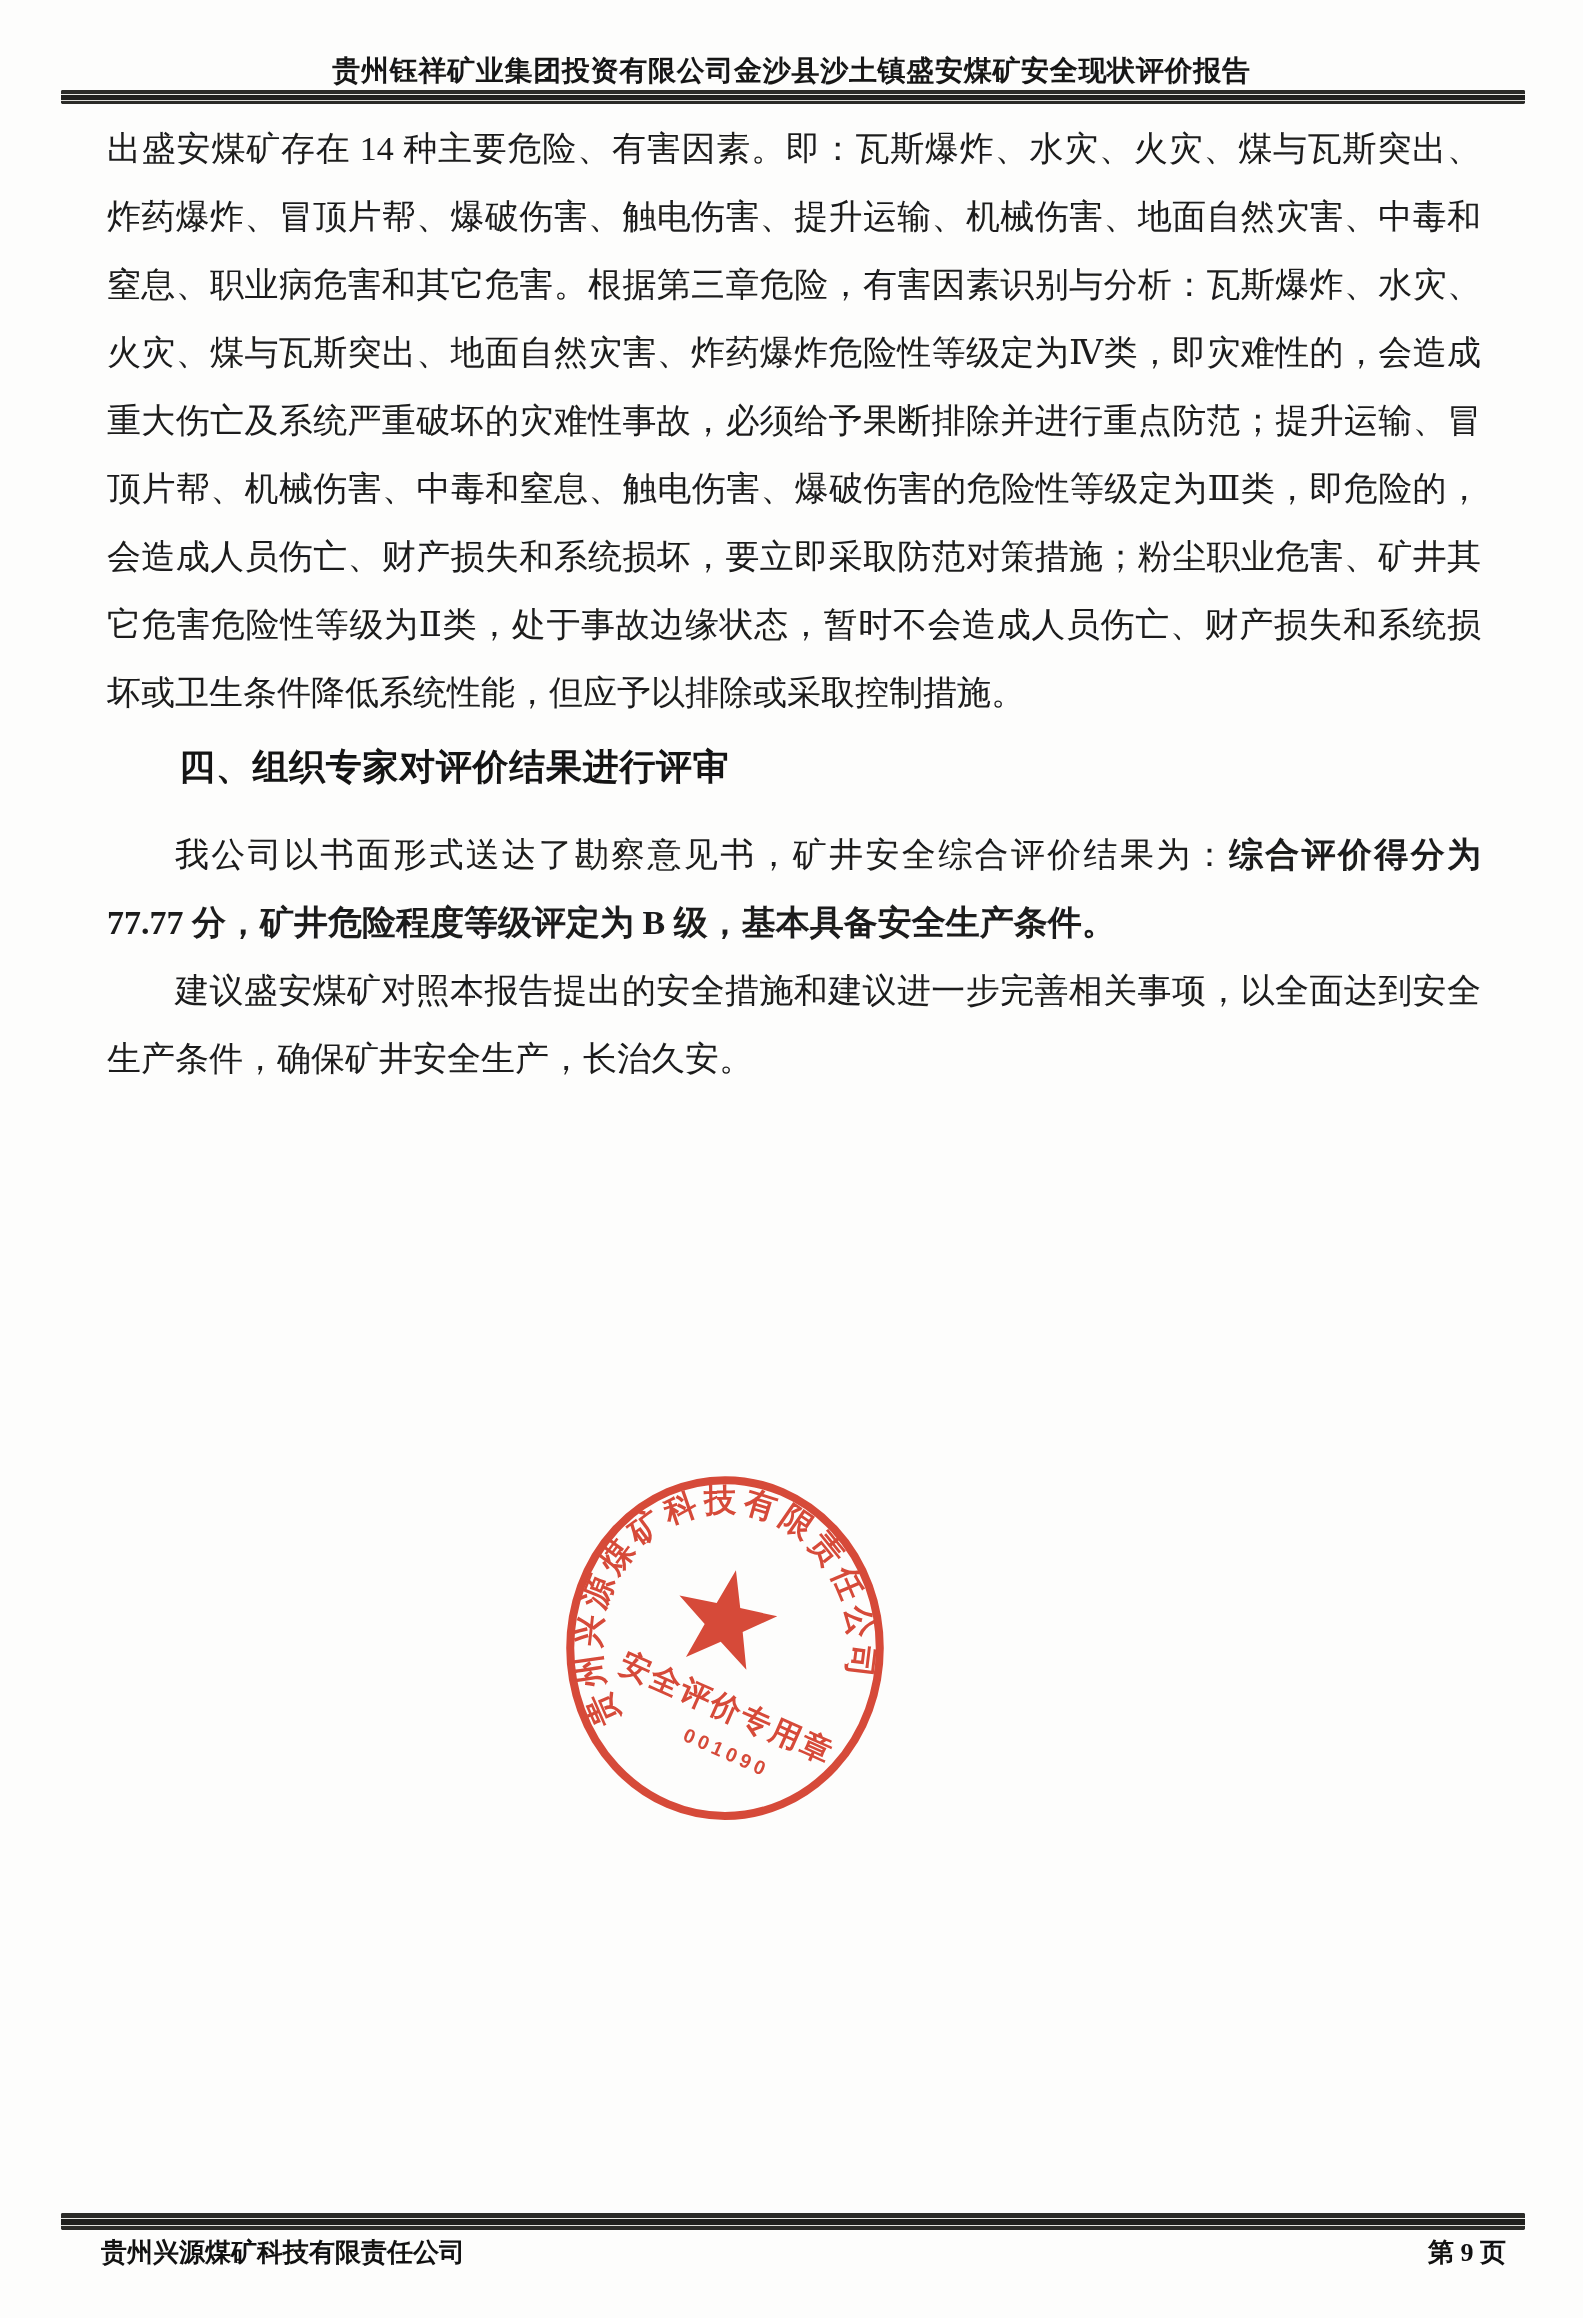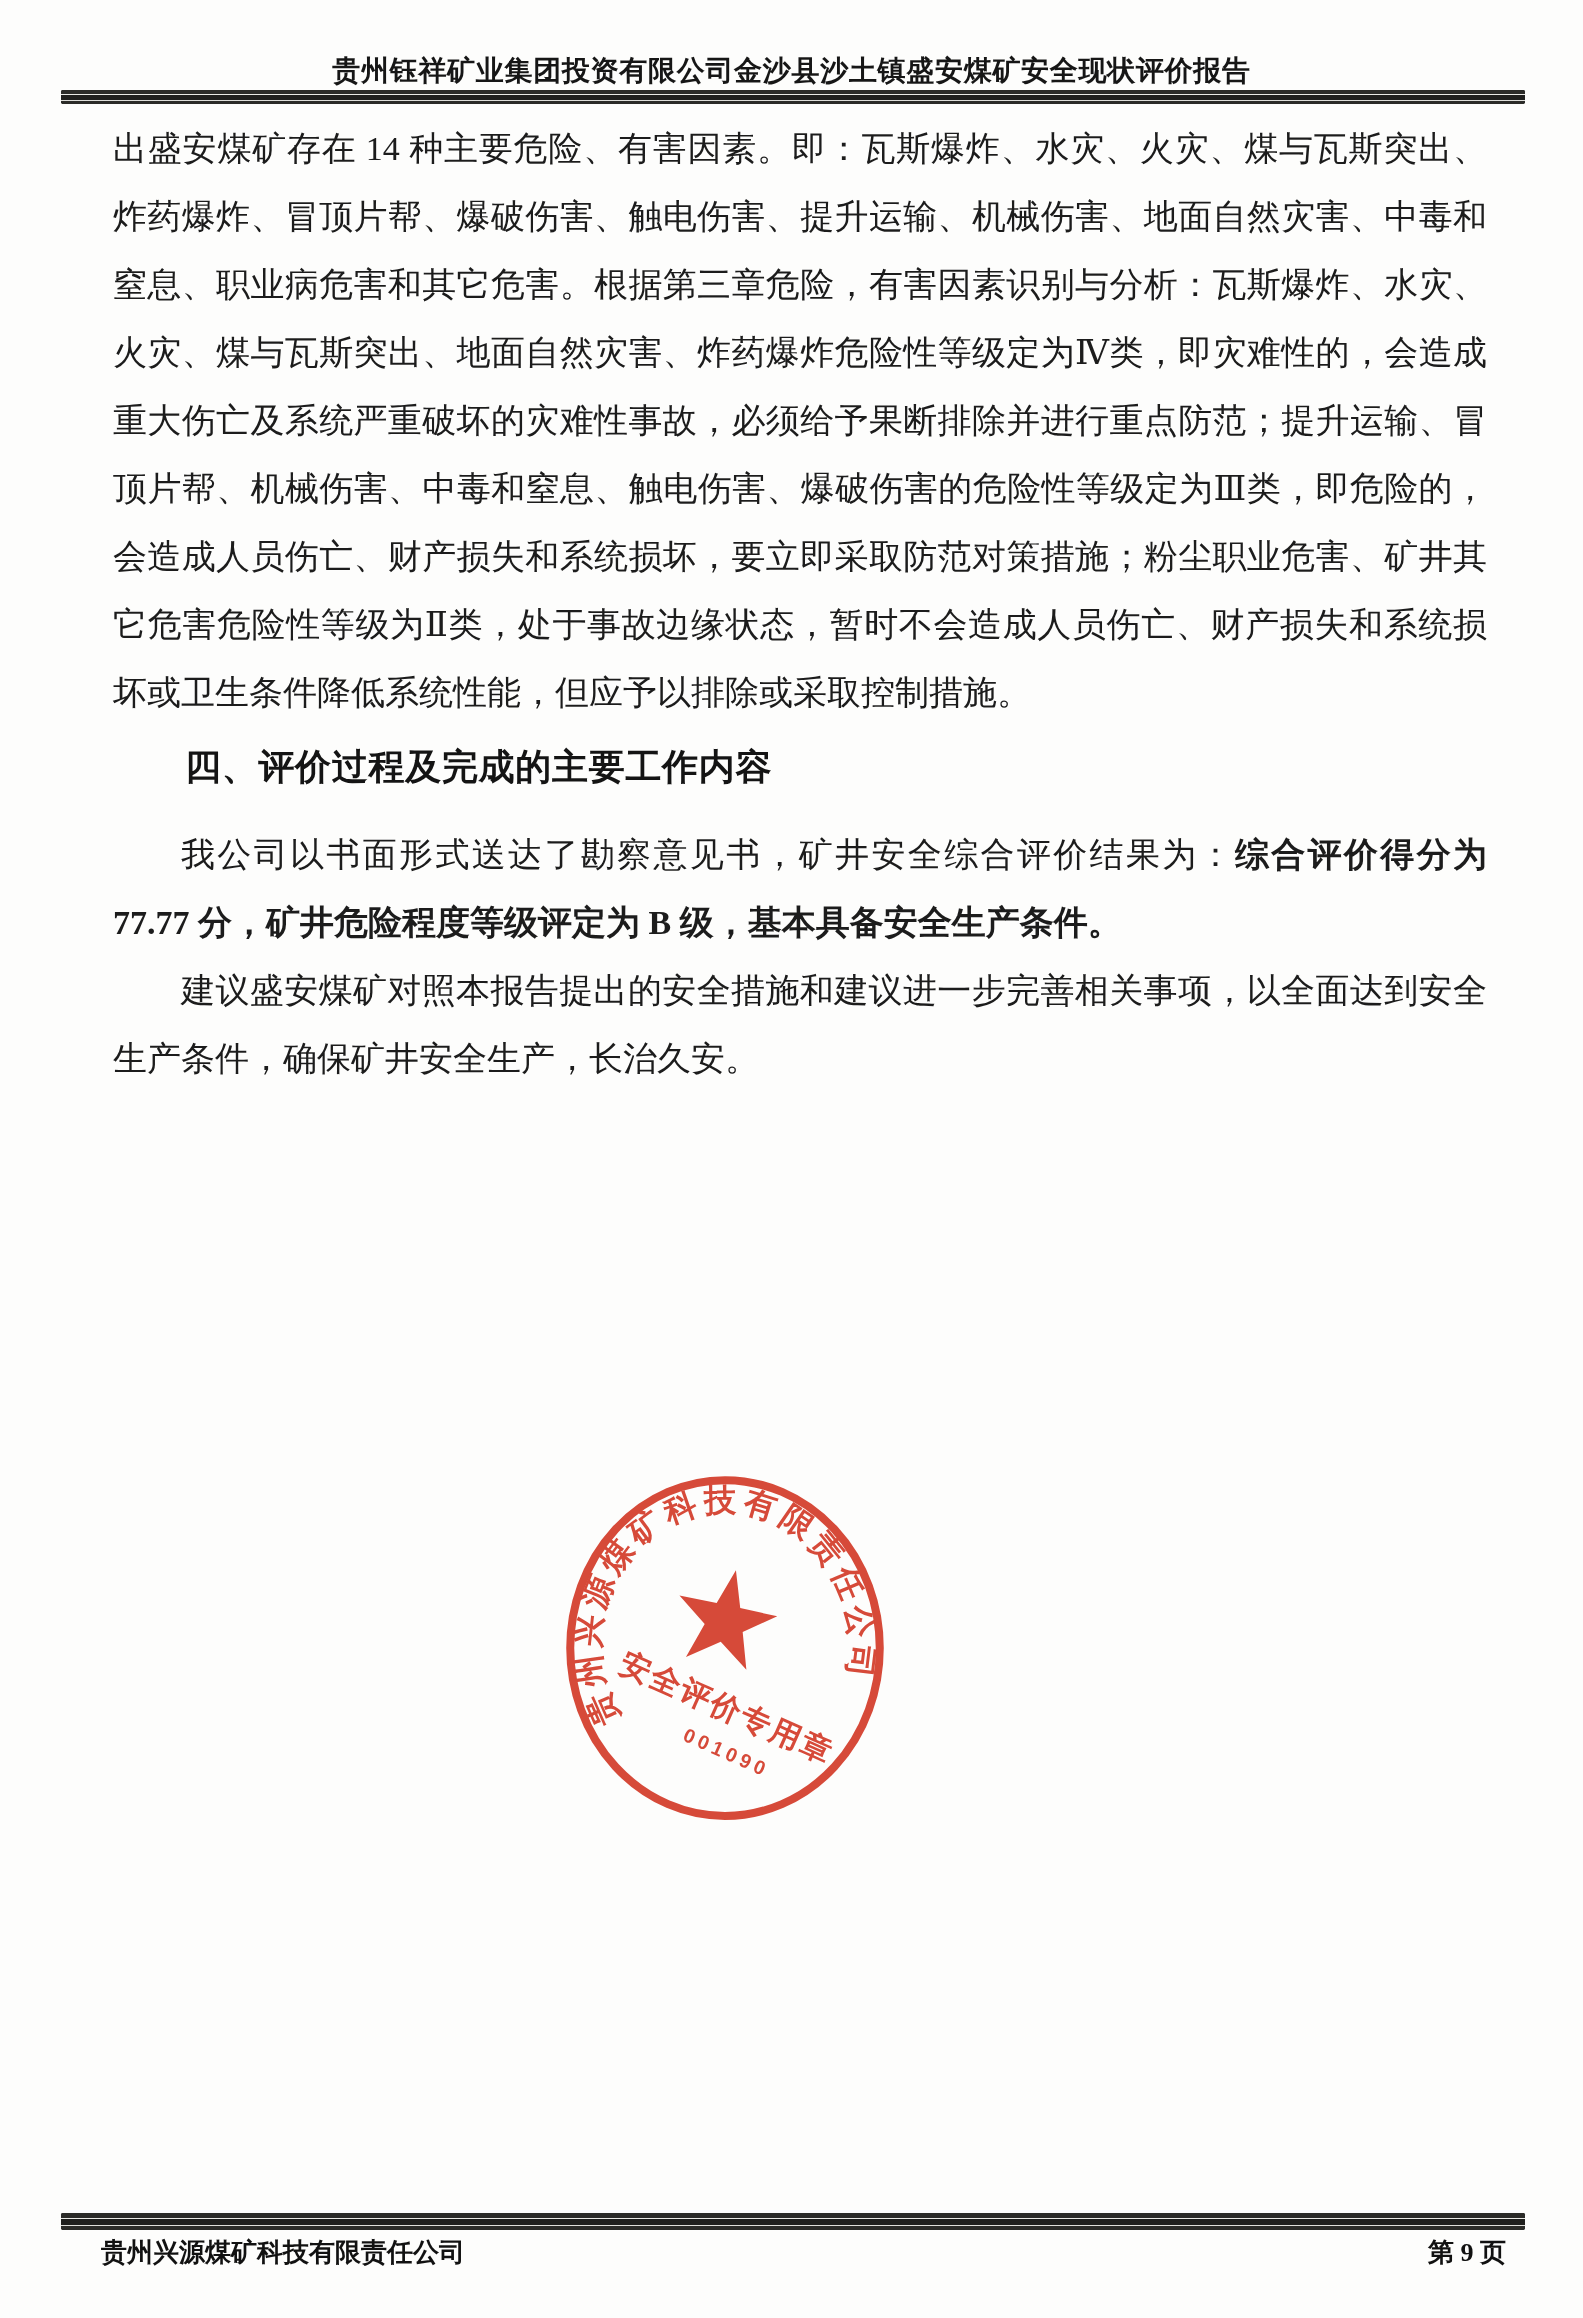--- a/index.html
+++ b/index.html
@@ -29,21 +29,20 @@
     border-radius:1.4px;
   }
   .rule-top{top:90px;height:14.4px;}
   .rule-bottom{top:2213px;height:17.3px;}
 
   
   .doc-body{
     position:absolute;left:107px;top:115px;width:1374px;
     font-size:34px;line-height:68px;text-align:justify;
     color:#1c1c1c;
-    margin-left:6px;
   }
   .doc-body p{margin:0;}
   .indent{text-indent:2em;}
   .doc-heading{
     font-size:36px;font-weight:700;line-height:68px;
     text-indent:2em;color:#141414;
     margin:5.8px 0 20px 0 !important;
     letter-spacing:0.7px;
   }
   .bold-run{font-weight:700;}
@@ -69,21 +68,21 @@
 
 <div class="page">
 
   <div class="header-title">贵州钰祥矿业集团投资有限公司金沙县沙土镇盛安煤矿安全现状评价报告</div>
 
   <div class="rule rule-top"></div>
 
   <div class="doc-body">
     <p>出盛安煤矿存在 14 种主要危险、有害因素。即：瓦斯爆炸、水灾、火灾、煤与瓦斯突出、炸药爆炸、冒顶片帮、爆破伤害、触电伤害、提升运输、机械伤害、地面自然灾害、中毒和窒息、职业病危害和其它危害。根据第三章危险，有害因素识别与分析：瓦斯爆炸、水灾、火灾、煤与瓦斯突出、地面自然灾害、炸药爆炸危险性等级定为Ⅳ类，即灾难性的，会造成重大伤亡及系统严重破坏的灾难性事故，必须给予果断排除并进行重点防范；提升运输、冒顶片帮、机械伤害、中毒和窒息、触电伤害、爆破伤害的危险性等级定为Ⅲ类，即危险的，会造成人员伤亡、财产损失和系统损坏，要立即采取防范对策措施；粉尘职业危害、矿井其它危害危险性等级为Ⅱ类，处于事故边缘状态，暂时不会造成人员伤亡、财产损失和系统损坏或卫生条件降低系统性能，但应予以排除或采取控制措施。</p>
 
-    <p class="doc-heading">四、评价过程及完成的主要工作内容</p>
+    <p class="doc-heading">四、组织专家对评价结果进行评审</p>
 
 
 
 
     <p class="indent"><span>我公司以书面形式送达了勘察意见书，矿井安全综合评价结果为：</span><span class="bold-run">综合评价得分为 77.77 分，矿井危险程度等级评定为 B 级，基本具备安全生产条件。</span></p>
 
     <p class="indent">建议盛安煤矿对照本报告提出的安全措施和建议进一步完善相关事项，以全面达到安全生产条件，确保矿井安全生产，长治久安。</p>
   </div>
 
   <div class="stamp">

